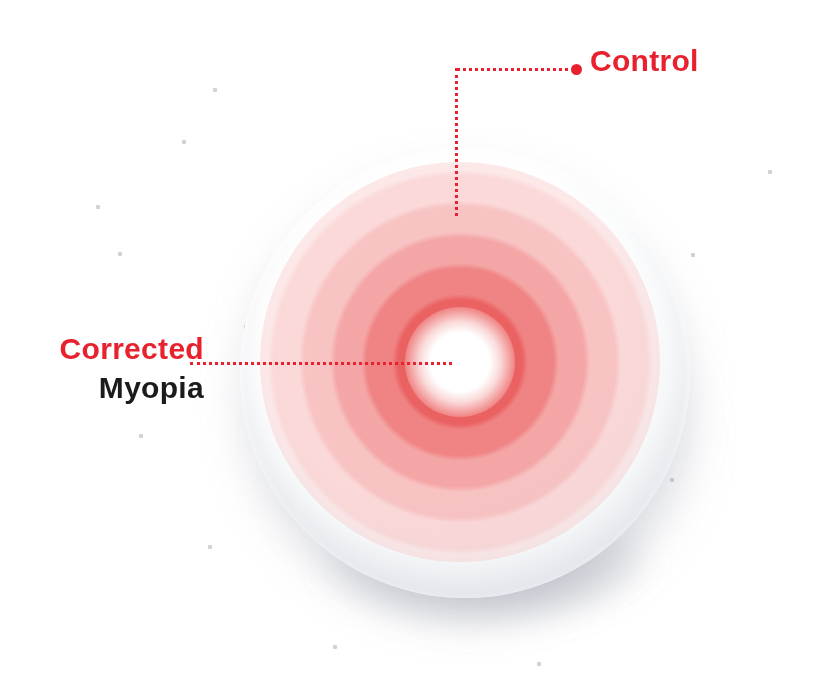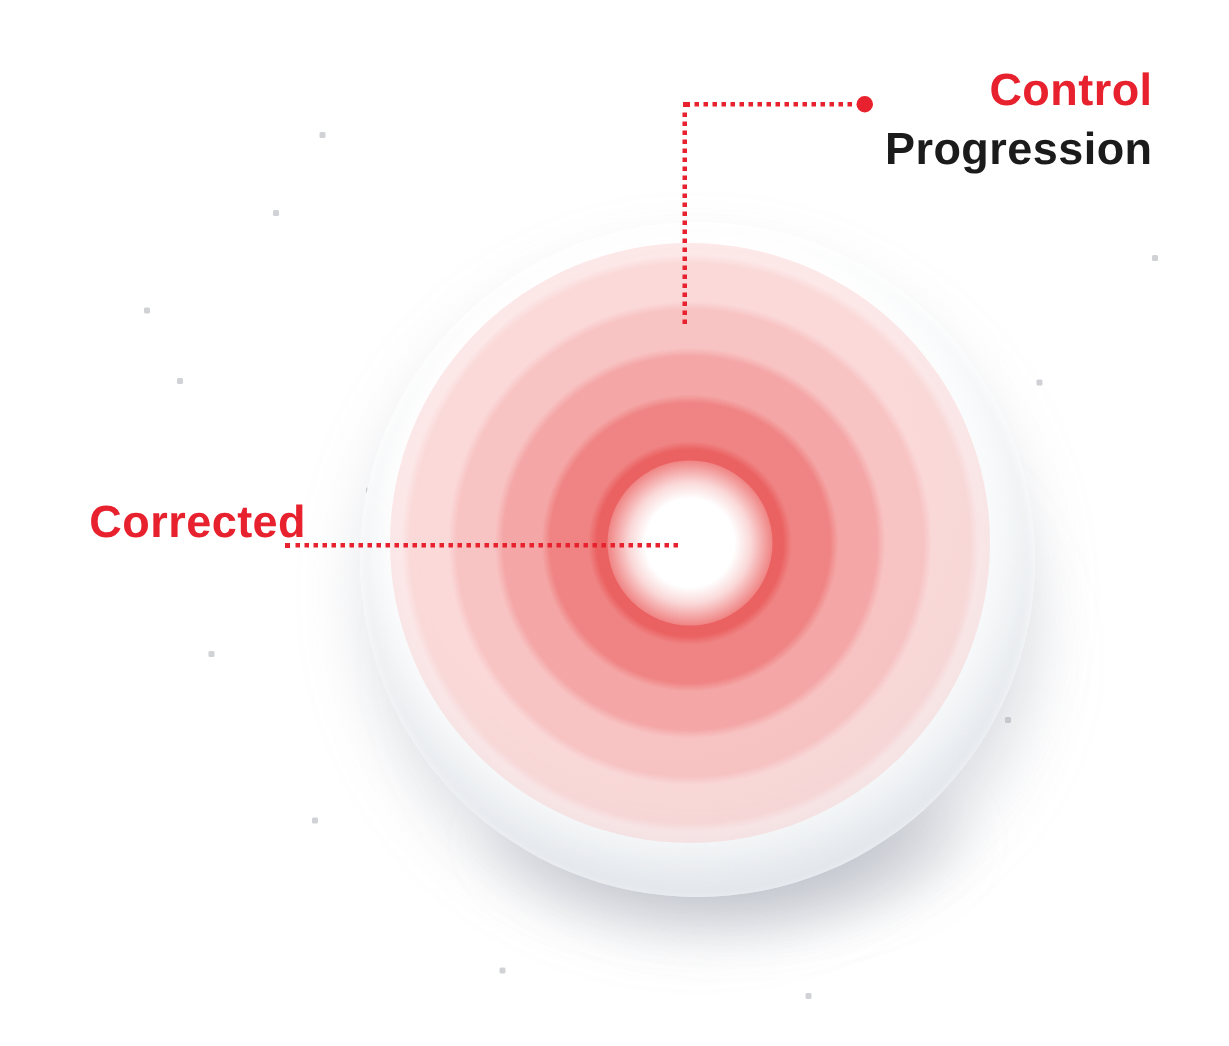--- a/index.html
+++ b/index.html
@@ -129,21 +129,21 @@
   .corrected-h { left: 190px; top: 362px; width: 262px; height: 0; border-top: 3px dotted var(--accent); }
 
   
   .label {
     position: absolute;
     font-weight: 800;
     font-size: 30px;
     line-height: 39px;
     letter-spacing: 0.3px;
   }
-  .label span { display: block; text-align: right; }
+  .label span { display: block; }
   .label .red { color: var(--accent); }
   .label .dark { color: var(--text); }
   .label-control { left: 590px; top: 41px; text-align: left; }
   .label-corrected { left: 32px; top: 329px; width: 172px; text-align: right; }
 
   
   .speckle {
     position: absolute;
     width: 4px;
     height: 4px;
@@ -175,20 +175,20 @@
   <div class="rings"></div>
   <div class="center-spot"></div>
 
   <div class="leader control-h"></div>
   <div class="leader control-v"></div>
   <div class="control-dot"></div>
   <div class="leader corrected-h"></div>
 
   <div class="label label-control">
     <span class="red">Control</span>
-    <span class="dark">Progression</span>
   </div>
 
   <div class="label label-corrected">
     <span class="red">Corrected</span>
+    <span class="dark">Myopia</span>
   </div>
 
 </div>
 
 </body></html>

